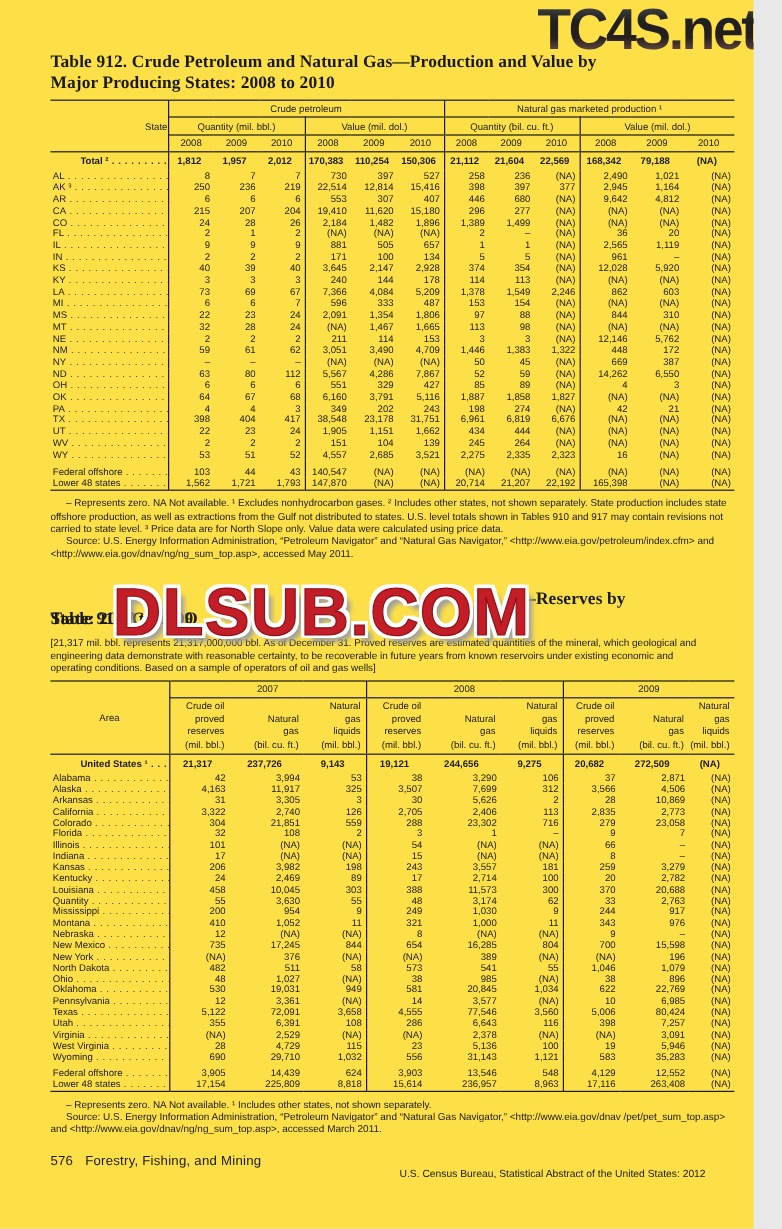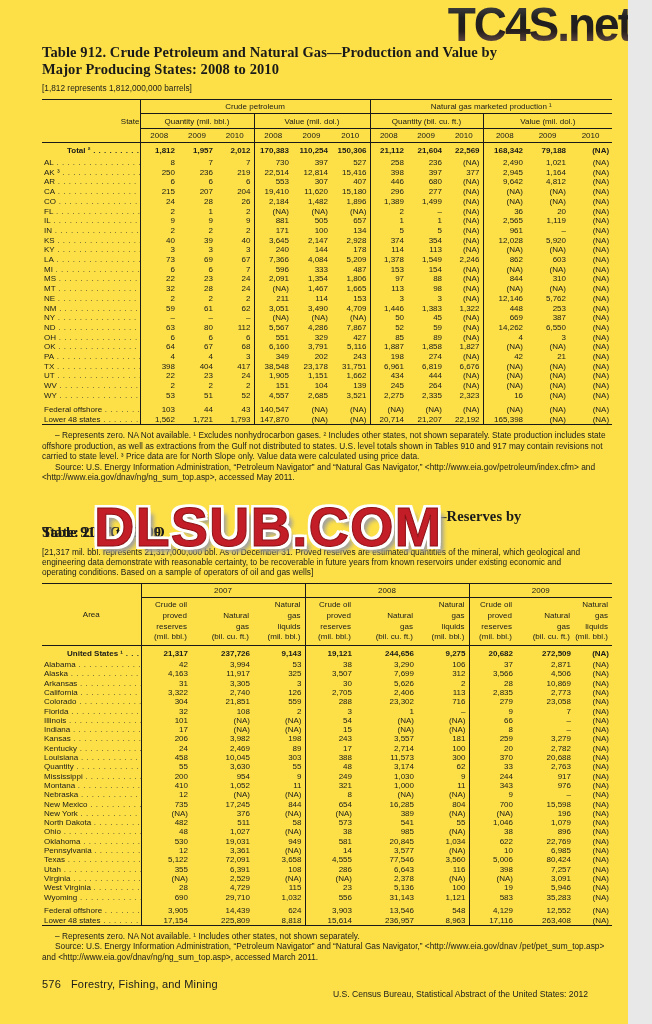--- a/index.html
+++ b/index.html
@@ -25,21 +25,21 @@
   .t912 th.yr{height:13px;text-align:center;border-bottom:1.6px solid #1a1a1a;}
   .t912 th.state-h{border-bottom:1.6px solid #1a1a1a;text-align:right;}
   .t913 th.sub{border-bottom:1.6px solid #1a1a1a;text-align:right;padding:2px 4px 2px 0;
                white-space:pre-line;line-height:10.6px;vertical-align:bottom;}
   .t913 th.area-h{border-bottom:1.6px solid #1a1a1a;text-align:center;}
   td.label{text-align:left;overflow:hidden;padding:0 0 0 2px;}
   td.label .lwrap{display:flex;overflow:hidden;}
   td.label .dots{flex:1;overflow:hidden;white-space:nowrap;color:#333;letter-spacing:0.5px;}
   tr.bold td{font-weight:bold;}
   tr.bold td.label{padding-left:25px;}
-  tr.first td{padding-top:3px;padding-bottom:2px;}
+  tr.first td{padding-top:3px;padding-bottom:2px;text-align:center;}
   tr.gap td{padding-top:4.5px;}
 
   
   .fn{font-size:8.3px;line-height:10.4px;margin:0;width:572px;}
   .fn.ind{text-indent:13px;}
   .fn-block{margin-top:5px;}
 
   
   .t913-head{position:relative;margin-top:25px;}
   .t913-line1{position:relative;height:16.5px;}
@@ -69,21 +69,20 @@
 </head>
 <body>
 
 <div class="page">
   <div class="wm wm-top">TC4S.net</div>
 
   <div class="content">
 
     <div class="tbl-title">Table 912. Crude Petroleum and Natural Gas—Production and Value by
 Major Producing States: 2008 to 2010</div>
-    <div class="unit-note">[1,812 represents 1,812,000,000 barrels]</div>
 
     <table class="t912" id="t912">
       <colgroup>
         <col style="width:98px">
         <col style="width:38px">
           <col style="width:38px">
           <col style="width:38px">
         <col style="width:38px">
           <col style="width:39px">
           <col style="width:39px">
@@ -452,21 +451,21 @@
             <td class="bl">59</td>
             <td>61</td>
             <td>62</td>
             <td class="bl">3,051</td>
             <td>3,490</td>
             <td>4,709</td>
             <td class="bl">1,446</td>
             <td>1,383</td>
             <td>1,322</td>
             <td class="bl">448</td>
-            <td>253</td>
+            <td>172</td>
             <td>(NA)</td>
           </tr>
           <tr>
             <td class="label">
               <div class="lwrap">
                 <span>NY</span>
                 <span class="dots">&nbsp;. . . . . . . . . . . . . . . . . . . . . . . . . . . . . . . . . . . . . . . . </span>
               </div>
             </td>
             <td class="bl">–</td>

